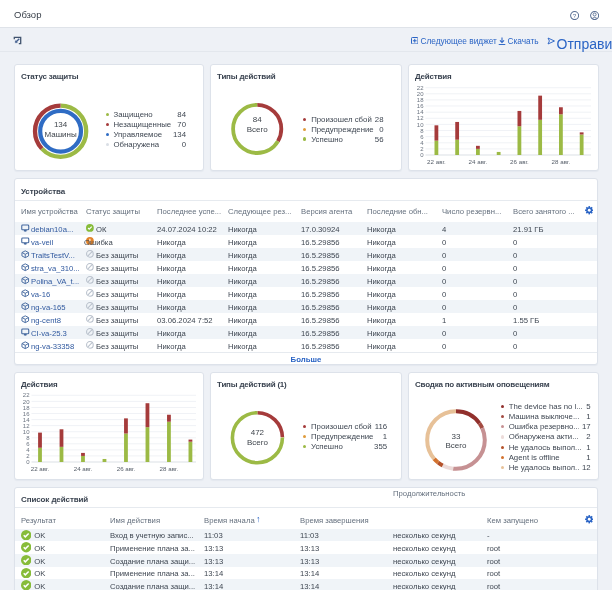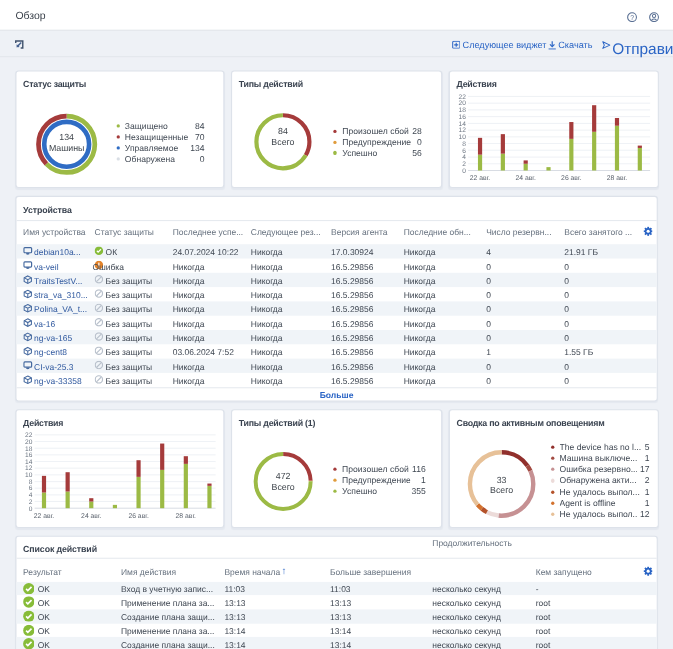--- a/index.html
+++ b/index.html
@@ -505,21 +505,21 @@
       <span class="ltxt">Не удалось выпол...</span>
       <span class="lval">12</span>
     </div>
   </div>
 <div class="card" style="left:14px;top:487px;width:584px;height:110px"></div>
 <div class="ctitle" style="left:21px;top:495px;letter-spacing:-0.1px">Список действий</div>
 <div class="abs" style="left:15px;top:506.5px;width:582px;border-top:1px solid #e6eaef"></div>
 <span class="hcell" style="left:21px;top:515.5px">Результат</span>
 <span class="hcell" style="left:110px;top:515.5px">Имя действия</span>
 <span class="hcell" style="left:204px;top:515.5px">Время начала</span>
-<span class="hcell" style="left:300px;top:515.5px">Больше завершения</span>
+<span class="hcell" style="left:300px;top:515.5px">Время завершения</span>
 <span class="hcell" style="left:393px;top:489px">Продолжительность</span>
 <span class="hcell" style="left:487px;top:515.5px">Кем запущено</span>
 <span class="abs" style="left:256px;top:514px;color:#2a64c5;font-size:9px">↑</span>
 <div class="abs" style="left:584.5px;top:515px">
     <svg width="8.5" height="8.5" viewBox="-4.5 -4.5 9 9">
       <circle r="3.2" fill="#2a64c5"></circle>
       <rect x="-0.85" y="-4.4" width="1.7" height="2" transform="rotate(0)" fill="#2a64c5"></rect>
       <rect x="-0.85" y="-4.4" width="1.7" height="2" transform="rotate(45)" fill="#2a64c5"></rect>
       <rect x="-0.85" y="-4.4" width="1.7" height="2" transform="rotate(90)" fill="#2a64c5"></rect>
       <rect x="-0.85" y="-4.4" width="1.7" height="2" transform="rotate(135)" fill="#2a64c5"></rect>

